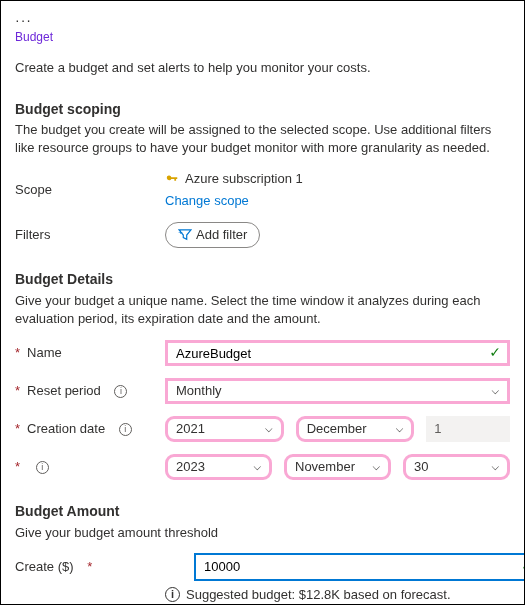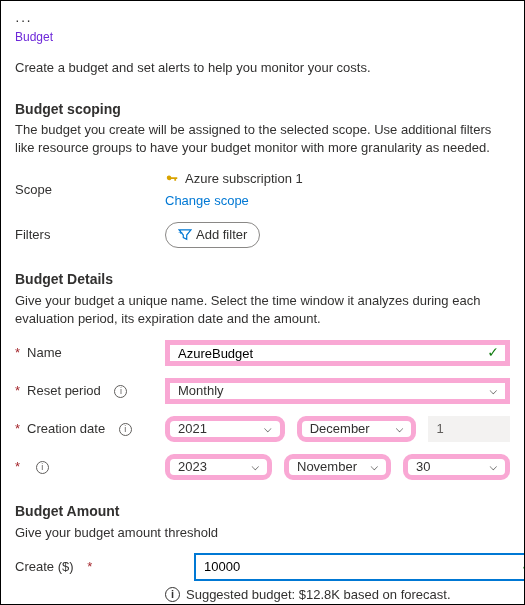--- a/index.html
+++ b/index.html
@@ -33,21 +33,21 @@
   .key-icon { color: #d9a300; font-size: 14px; margin-right: 6px; }
   .link { color: #0078d4; cursor: pointer; font-size: 13px; }
   .pill {
     display: inline-flex; align-items: center;
     border: 1px solid #8a8886; border-radius: 14px;
     padding: 3px 12px; font-size: 13px; cursor: pointer; background: #fff;
     gap: 4px;
   }
   .filter-icon { font-size: 12px; display: inline-flex; }
   .input, .select {
-    width: 100%; height: 26px; border: 5px solid #f9a8d4;
+    width: 100%; height: 26px; border: 3px solid #f9a8d4;
     padding: 0 8px; font-size: 13px; background: #fff;
     display: flex; align-items: center; justify-content: space-between;
     position: relative;
   }
   .input input {
     border: none; outline: none; width: 100%; height: 100%;
     font-size: 13px; background: transparent;
   }
   .check {
     position: absolute; right: 6px; font-size: 14px; color: #107c10;

